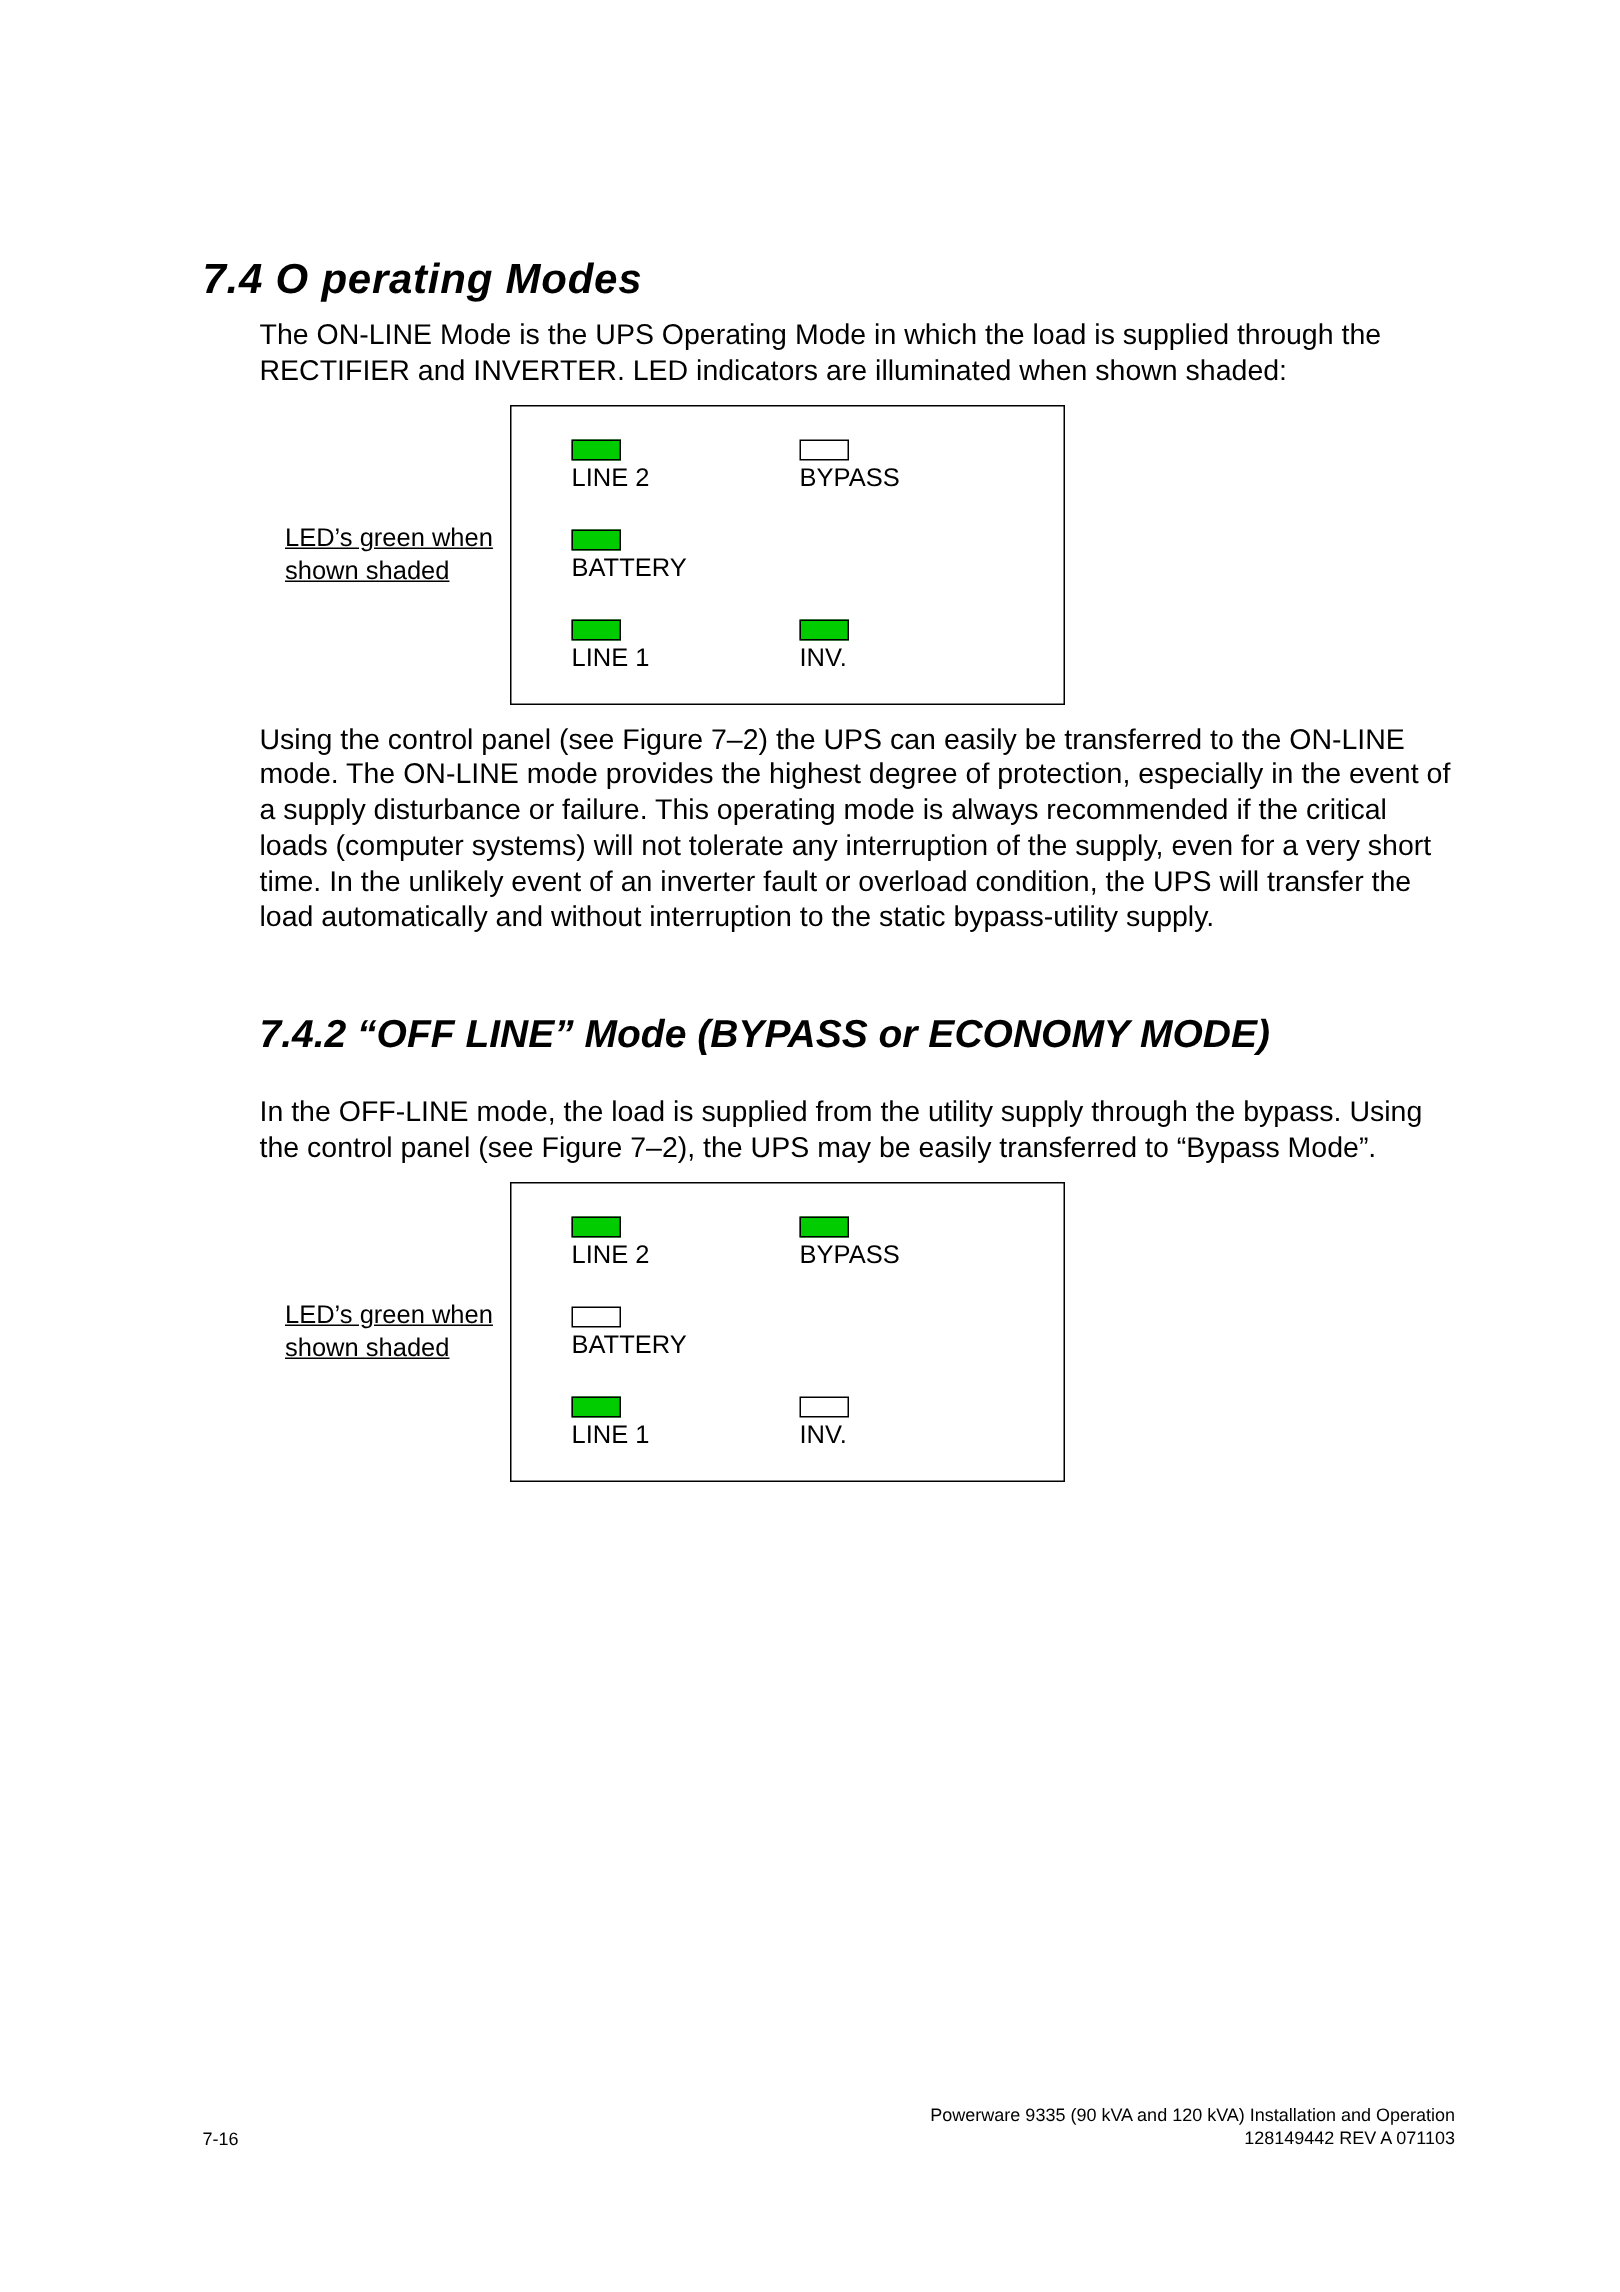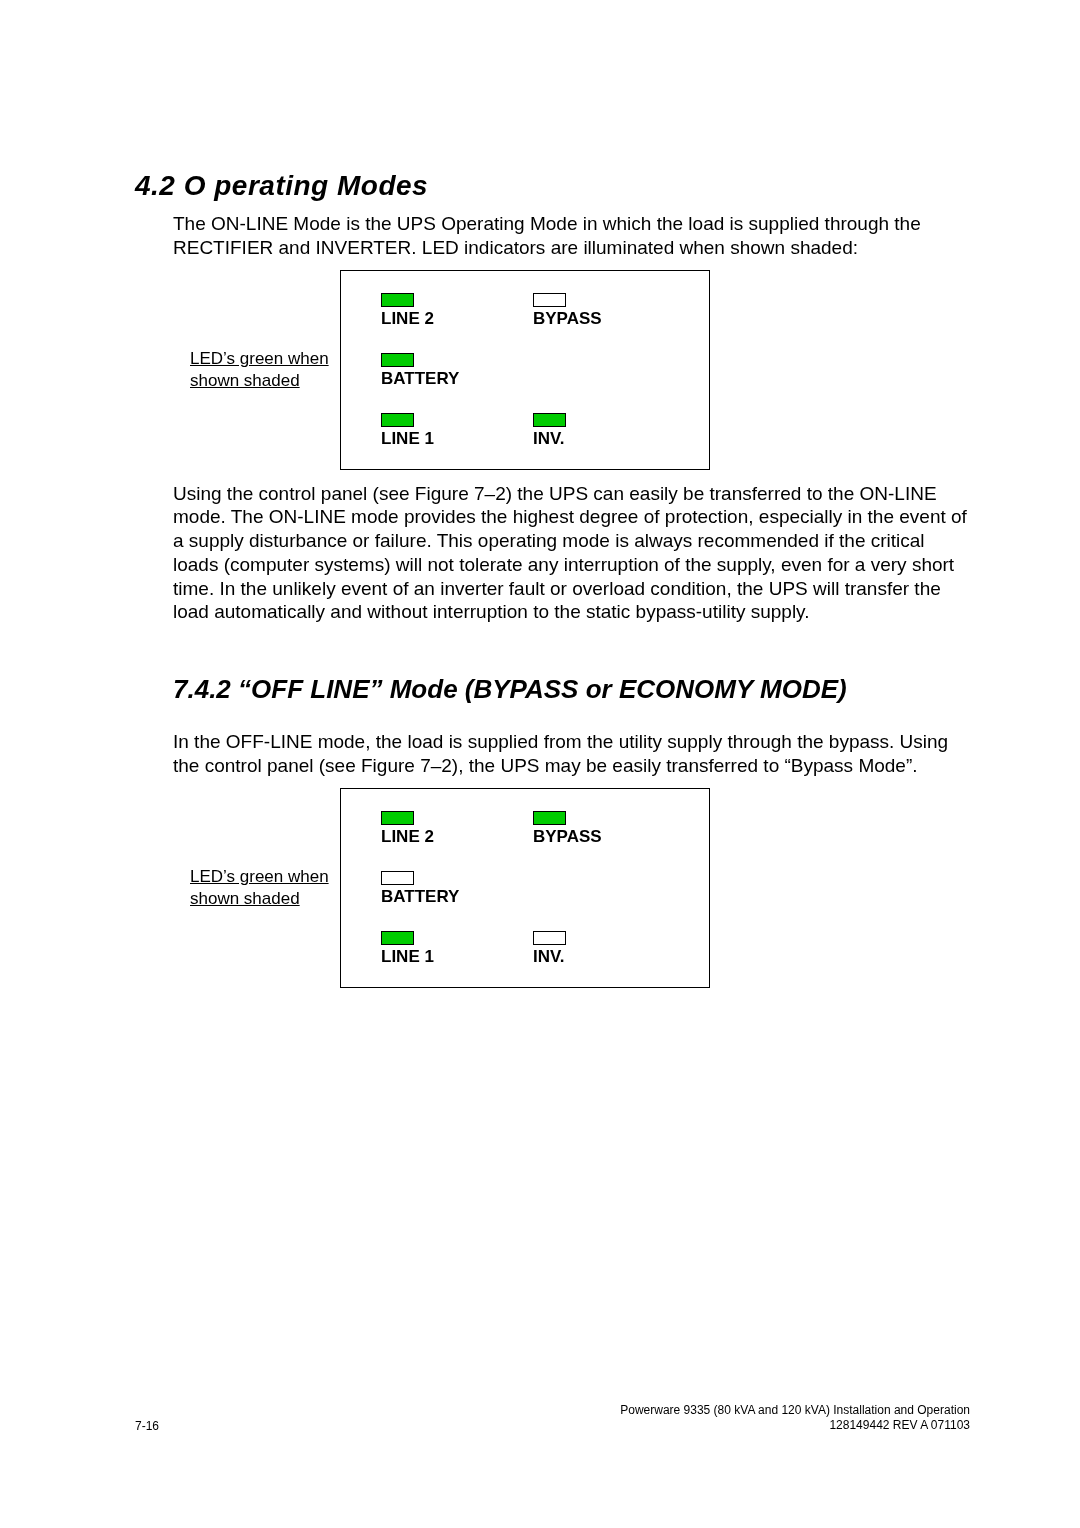--- a/index.html
+++ b/index.html
@@ -64,21 +64,20 @@
     justify-content: space-between;
   }
   .led-row {
     display: flex;
   }
   .led-cell {
     display: flex;
     flex-direction: column;
     align-items: flex-start;
     width: 160px;
-    font-weight: bold;
   }
   .led {
     width: 33px;
     height: 14px;
     border: 1.5px solid #000;
     box-sizing: border-box;
     margin-bottom: 2px;
   }
   .led.on { background: #00cc00; }
   .led.off { background: #ffffff; }
@@ -96,21 +95,21 @@
     font-size: 12px;
   }
   .footer-right { text-align: right; }
   .footer-right div { line-height: 1.25; }
 </style>
 </head>
 <body>
 
 <div class="page">
 
-  <div class="h1">4.2 O perating Modes</div>
+  <div class="h1">7.4 O perating Modes</div>
 
 
   <div class="body-text">The ON-LINE Mode is the UPS Operating Mode in which the load is supplied through the RECTIFIER and INVERTER.  LED indicators are illuminated when shown shaded:</div>
 
   <div class="diagram-wrap">
     <div class="diagram-note">LED’s green when shown shaded</div>
     <div class="diagram-box">
       <div class="led-row">
         <div class="led-cell">
           <div class="led on"></div>
@@ -177,16 +176,16 @@
       </div>
     </div>
   </div>
 
 
 </div>
 
 <div class="footer">
   <div>7-16</div>
   <div class="footer-right">
-    <div>Powerware 9335 (80 kVA and 120 kVA) Installation and Operation</div>
+    <div>Powerware 9335 (90 kVA and 120 kVA) Installation and Operation</div>
     <div>128149442 REV A  071103</div>
   </div>
 </div>
 
 </body></html>

